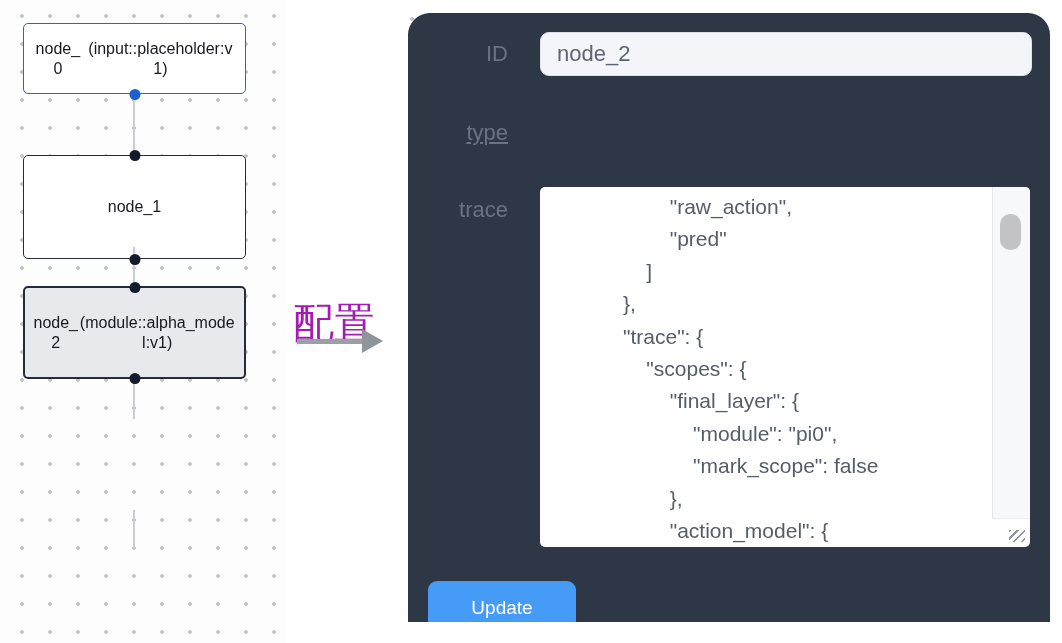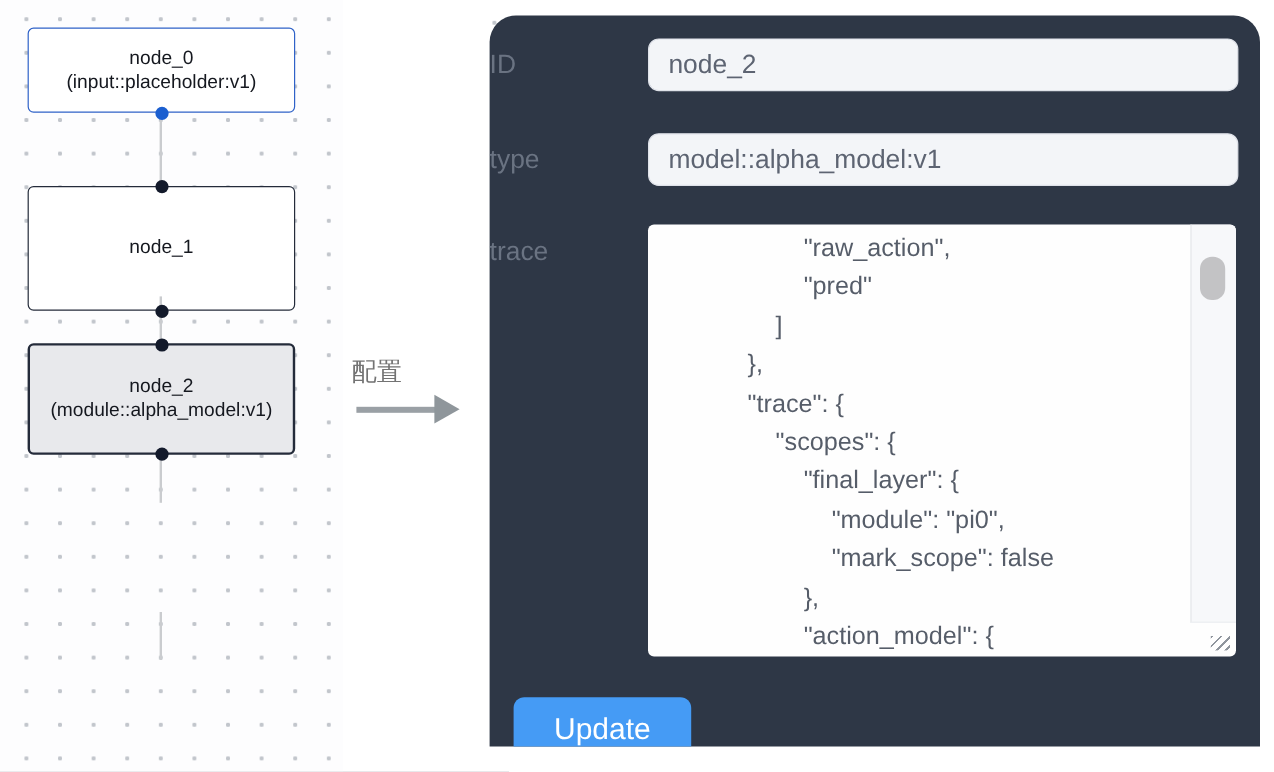--- a/index.html
+++ b/index.html
@@ -4,69 +4,69 @@
 <style>
   html,body{margin:0;padding:0;background:#ffffff;}
   .page{position:relative;width:1062px;height:643px;background:#ffffff;overflow:hidden;
         font-family:"Liberation Sans",sans-serif;}
 
   
   .canvas{position:absolute;left:0;top:0;width:286px;height:643px;background:#fdfdfe;
     background-image:radial-gradient(circle,#c2c6cc 1.6px,rgba(0,0,0,0) 2px);
     background-size:28px 28px;background-position:8px 2px;}
   .node{position:absolute;left:23px;width:223px;box-sizing:border-box;background:#ffffff;
-    border:1.5px solid #242b3a;border-radius:5px;display:flex;flex-direction:column;
+    border:1.5px solid #242b3a;border-radius:5px;display:flex;
     align-items:center;justify-content:center;text-align:center;padding:0 8px;
     font-size:16px;line-height:20px;color:#15181f;word-break:break-all;}
   .node--input{border-color:#2f62c8;}
   .node--selected{background:#e8e9ec;border-width:2px;}
   .node--output{border-color:#ea3a72;}
   .handle{position:absolute;width:11px;height:11px;border-radius:50%;background:#131a2b;
     left:50%;transform:translateX(-50%);z-index:3;}
   .handle--top{top:-6.5px}.handle--bottom{bottom:-6.5px}
   .handle--blue{background:#1b5fd0}.handle--pink{background:#f1246f}
   .edge{position:absolute;left:133px;width:2px;background:#cacccf;z-index:1;}
 
   
-  .transition-label{position:absolute;left:293px;top:296px;font-size:21px;color:#737373;}
+  .transition-label{position:absolute;left:293px;top:296px;font-size:41px;color:#a21caf;}
   .arrow-shaft{position:absolute;left:297px;top:339px;width:66px;height:5px;background:#9aa0a5;}
   .arrow-head{position:absolute;left:362px;top:329px;width:0;height:0;
     border-top:12px solid rgba(0,0,0,0);border-bottom:12px solid rgba(0,0,0,0);
     border-left:21px solid #8f969b;}
 
   
   .right-zone{position:absolute;left:392px;top:0;width:658px;height:622px;
     background-image:radial-gradient(circle,#c2c6cc 1.6px,rgba(0,0,0,0) 2px);
     background-size:28px 28px;background-position:6px 5px;}
   .panel{position:absolute;left:16px;top:13px;right:0;bottom:0;background:#2e3746;
     border-radius:22px 22px 0 0;overflow:hidden;}
-  .field-label{position:absolute;left:0;width:100px;text-align:left;color:#6a7382;
+  .field-label{position:absolute;left:0;width:100px;text-align:right;color:#6a7382;
     font-size:22px;}
   .lbl-id{top:19px;height:44px;line-height:44px;}
-  .lbl-type{top:98px;height:44px;line-height:44px;}
+  .lbl-type{top:98px;height:44px;line-height:44px;text-decoration:underline;}
   .lbl-config{top:184px;line-height:26px;}
   .text-input{position:absolute;left:132px;width:492px;height:44px;box-sizing:border-box;
     background:#f3f5f8;border:1px solid #dfe2e9;border-radius:9px;color:#5d6472;
     font-size:22px;padding:0 16px;font-family:"Liberation Sans",sans-serif;outline:none;}
   .inp-id{top:19px}.inp-type{top:98px}
   .config-box{position:absolute;left:132px;top:174px;width:490px;height:360px;
     background:#fefefe;border-radius:5px;overflow:hidden;}
   .config-text{position:absolute;left:0;top:0;right:37px;bottom:0;margin:0;
     padding:4px 0 0 13px;font-family:"Liberation Sans",sans-serif;font-size:21px;
     line-height:32.4px;color:#565d69;white-space:pre;overflow:hidden;}
   .scroll-track{position:absolute;top:0;right:0;width:37px;bottom:28px;background:#f7f8fa;
     border-left:1px solid #e5e7ea;}
   .scroll-thumb{position:absolute;left:7px;top:27px;width:21px;height:36px;
     border-radius:10px;background:#c3c3c5;}
   .resize-corner{position:absolute;right:0;bottom:0;width:37px;height:28px;
     border-top:1px solid #eceef1;}
   .resize-grip{position:absolute;right:5px;bottom:5px;width:16px;height:12px;
     background:repeating-linear-gradient(135deg,#8f959d 0 1.6px,rgba(0,0,0,0) 1.6px 5.5px);}
   .update-btn{position:absolute;left:20px;top:568px;width:148px;height:54px;border:none;
-    background:#459bf5;border-radius:9px;color:#ffffff;font-size:25px;
+    background:#459bf5;border-radius:9px;color:#ffffff;font-size:19px;
     font-family:"Liberation Sans",sans-serif;cursor:pointer;}
 </style>
 </head>
 <body>
 
 <div class="page">
 
   <div class="canvas">
 
     <div class="edge" style="top:94px;height:61px"></div>
@@ -100,21 +100,20 @@
   <div class="arrow-shaft"></div>
   <div class="arrow-head"></div>
 
   <div class="right-zone">
     <div class="panel">
 
       <div class="field-label lbl-id">ID</div>
       <input class="text-input inp-id" type="text" value="node_2" style="">
 
       <div class="field-label lbl-type">type</div>
-      <input class="text-input inp-type" type="text" value="model::alpha_model:v1" style="">
 
       <div class="field-label lbl-config">trace</div>
       <div class="config-box">
         <pre class="config-text">                    "raw_action",
                     "pred"
                 ]
             },
             "trace": {
                 "scopes": {
                     "final_layer": {

